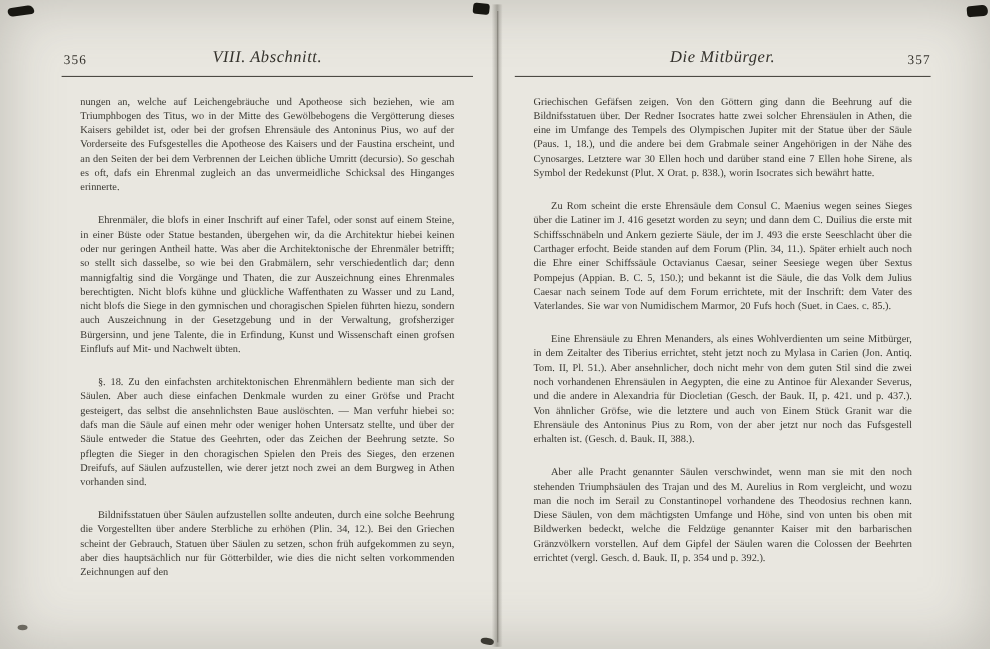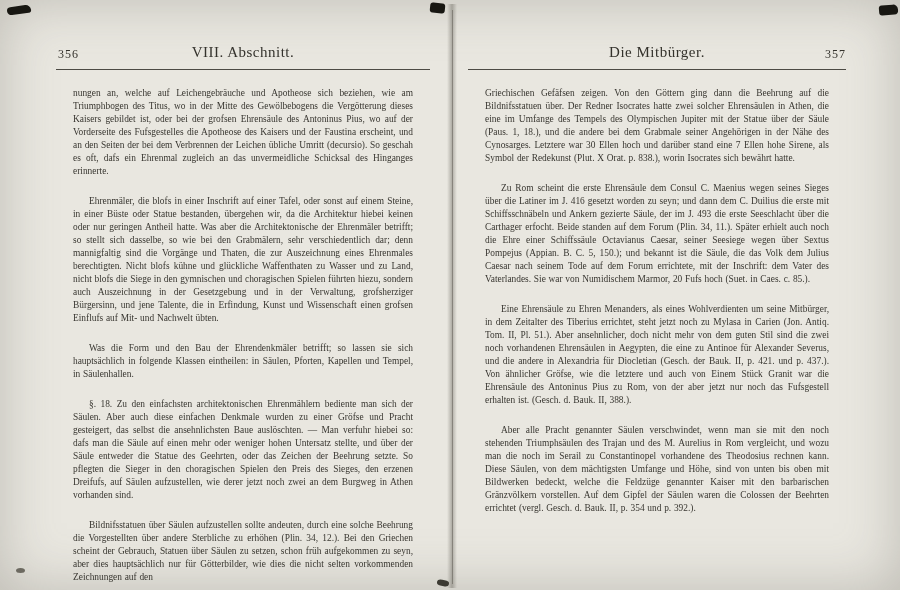--- a/index.html
+++ b/index.html
@@ -26,21 +26,21 @@
   
   .page { position: absolute; top: 44px; color: #34322c; }
   .page-left  { left: 56px;  width: 374px; }
   .page-right { left: 468px; width: 378px; }
   .page-header { position: relative; height: 21px; }
   .pagenum { position: absolute; top: 3px; font-size: 12px; letter-spacing: 1px; }
   .page-left  .pagenum { left: 2px; }
   .page-right .pagenum { right: 0; }
   .running-head {
     position: absolute; left: 50%; transform: translateX(-50%);
-    font-size: 15px; white-space: nowrap;
+    font-style: italic; font-size: 15px; white-space: nowrap;
     letter-spacing: 0.5px;
   }
   .header-rule { border-top: 1px solid #4c4a44; margin-top: 4px; }
   .body-text {
     margin-top: 9px;
     font-size: 9.4px; line-height: 13px;
     text-align: justify;
     hyphens: auto; -webkit-hyphens: auto;
     word-spacing: 0.4px;
     color: #383630;
@@ -71,21 +71,20 @@
 
   <div class="page page-left">
     <div class="page-header">
       <span class="pagenum">356</span>
       <span class="running-head">VIII. Abschnitt.</span>
     </div>
     <div class="header-rule"></div>
     <div class="body-text">
         <p>nungen an, welche auf Leichengebräuche und Apotheose sich beziehen, wie am Triumphbogen des Titus, wo in der Mitte des Gewölbebogens die Vergötterung dieses Kaisers gebildet ist, oder bei der grofsen Ehrensäule des Antoninus Pius, wo auf der Vorderseite des Fufsgestelles die Apotheose des Kaisers und der Faustina erscheint, und an den Seiten der bei dem Verbrennen der Leichen übliche Umritt (decursio). So geschah es oft, dafs ein Ehrenmal zugleich an das unvermeidliche Schicksal des Hinganges erinnerte.</p>
         <p>Ehrenmäler, die blofs in einer Inschrift auf einer Tafel, oder sonst auf einem Steine, in einer Büste oder Statue bestanden, übergehen wir, da die Architektur hiebei keinen oder nur geringen Antheil hatte. Was aber die Architektonische der Ehrenmäler betrifft; so stellt sich dasselbe, so wie bei den Grabmälern, sehr verschiedentlich dar; denn mannigfaltig sind die Vorgänge und Thaten, die zur Auszeichnung eines Ehrenmales berechtigten. Nicht blofs kühne und glückliche Waffenthaten zu Wasser und zu Land, nicht blofs die Siege in den gymnischen und choragischen Spielen führten hiezu, sondern auch Auszeichnung in der Gesetzgebung und in der Verwaltung, grofsherziger Bürgersinn, und jene Talente, die in Erfindung, Kunst und Wissenschaft einen grofsen Einflufs auf Mit- und Nachwelt übten.</p>
-        <p>Was die Form und den Bau der Ehrendenkmäler betrifft; so lassen sie sich hauptsächlich in folgende Klassen eintheilen: in Säulen, Pforten, Kapellen und Tempel, in Säulenhallen.</p>
         <p>§. 18. Zu den einfachsten architektonischen Ehrenmählern bediente man sich der Säulen. Aber auch diese einfachen Denkmale wurden zu einer Gröfse und Pracht gesteigert, das selbst die ansehnlichsten Baue auslöschten. — Man verfuhr hiebei so: dafs man die Säule auf einen mehr oder weniger hohen Untersatz stellte, und über der Säule entweder die Statue des Geehrten, oder das Zeichen der Beehrung setzte. So pflegten die Sieger in den choragischen Spielen den Preis des Sieges, den erzenen Dreifufs, auf Säulen aufzustellen, wie derer jetzt noch zwei an dem Burgweg in Athen vorhanden sind.</p>
         <p>Bildnifsstatuen über Säulen aufzustellen sollte andeuten, durch eine solche Beehrung die Vorgestellten über andere Sterbliche zu erhöhen (Plin. 34, 12.). Bei den Griechen scheint der Gebrauch, Statuen über Säulen zu setzen, schon früh aufgekommen zu seyn, aber dies hauptsächlich nur für Götterbilder, wie dies die nicht selten vorkommenden Zeichnungen auf den</p>
       </div>
   </div>
 
   <div class="page page-right">
     <div class="page-header">
       <span class="running-head">Die Mitbürger.</span>
       <span class="pagenum">357</span>
     </div>

